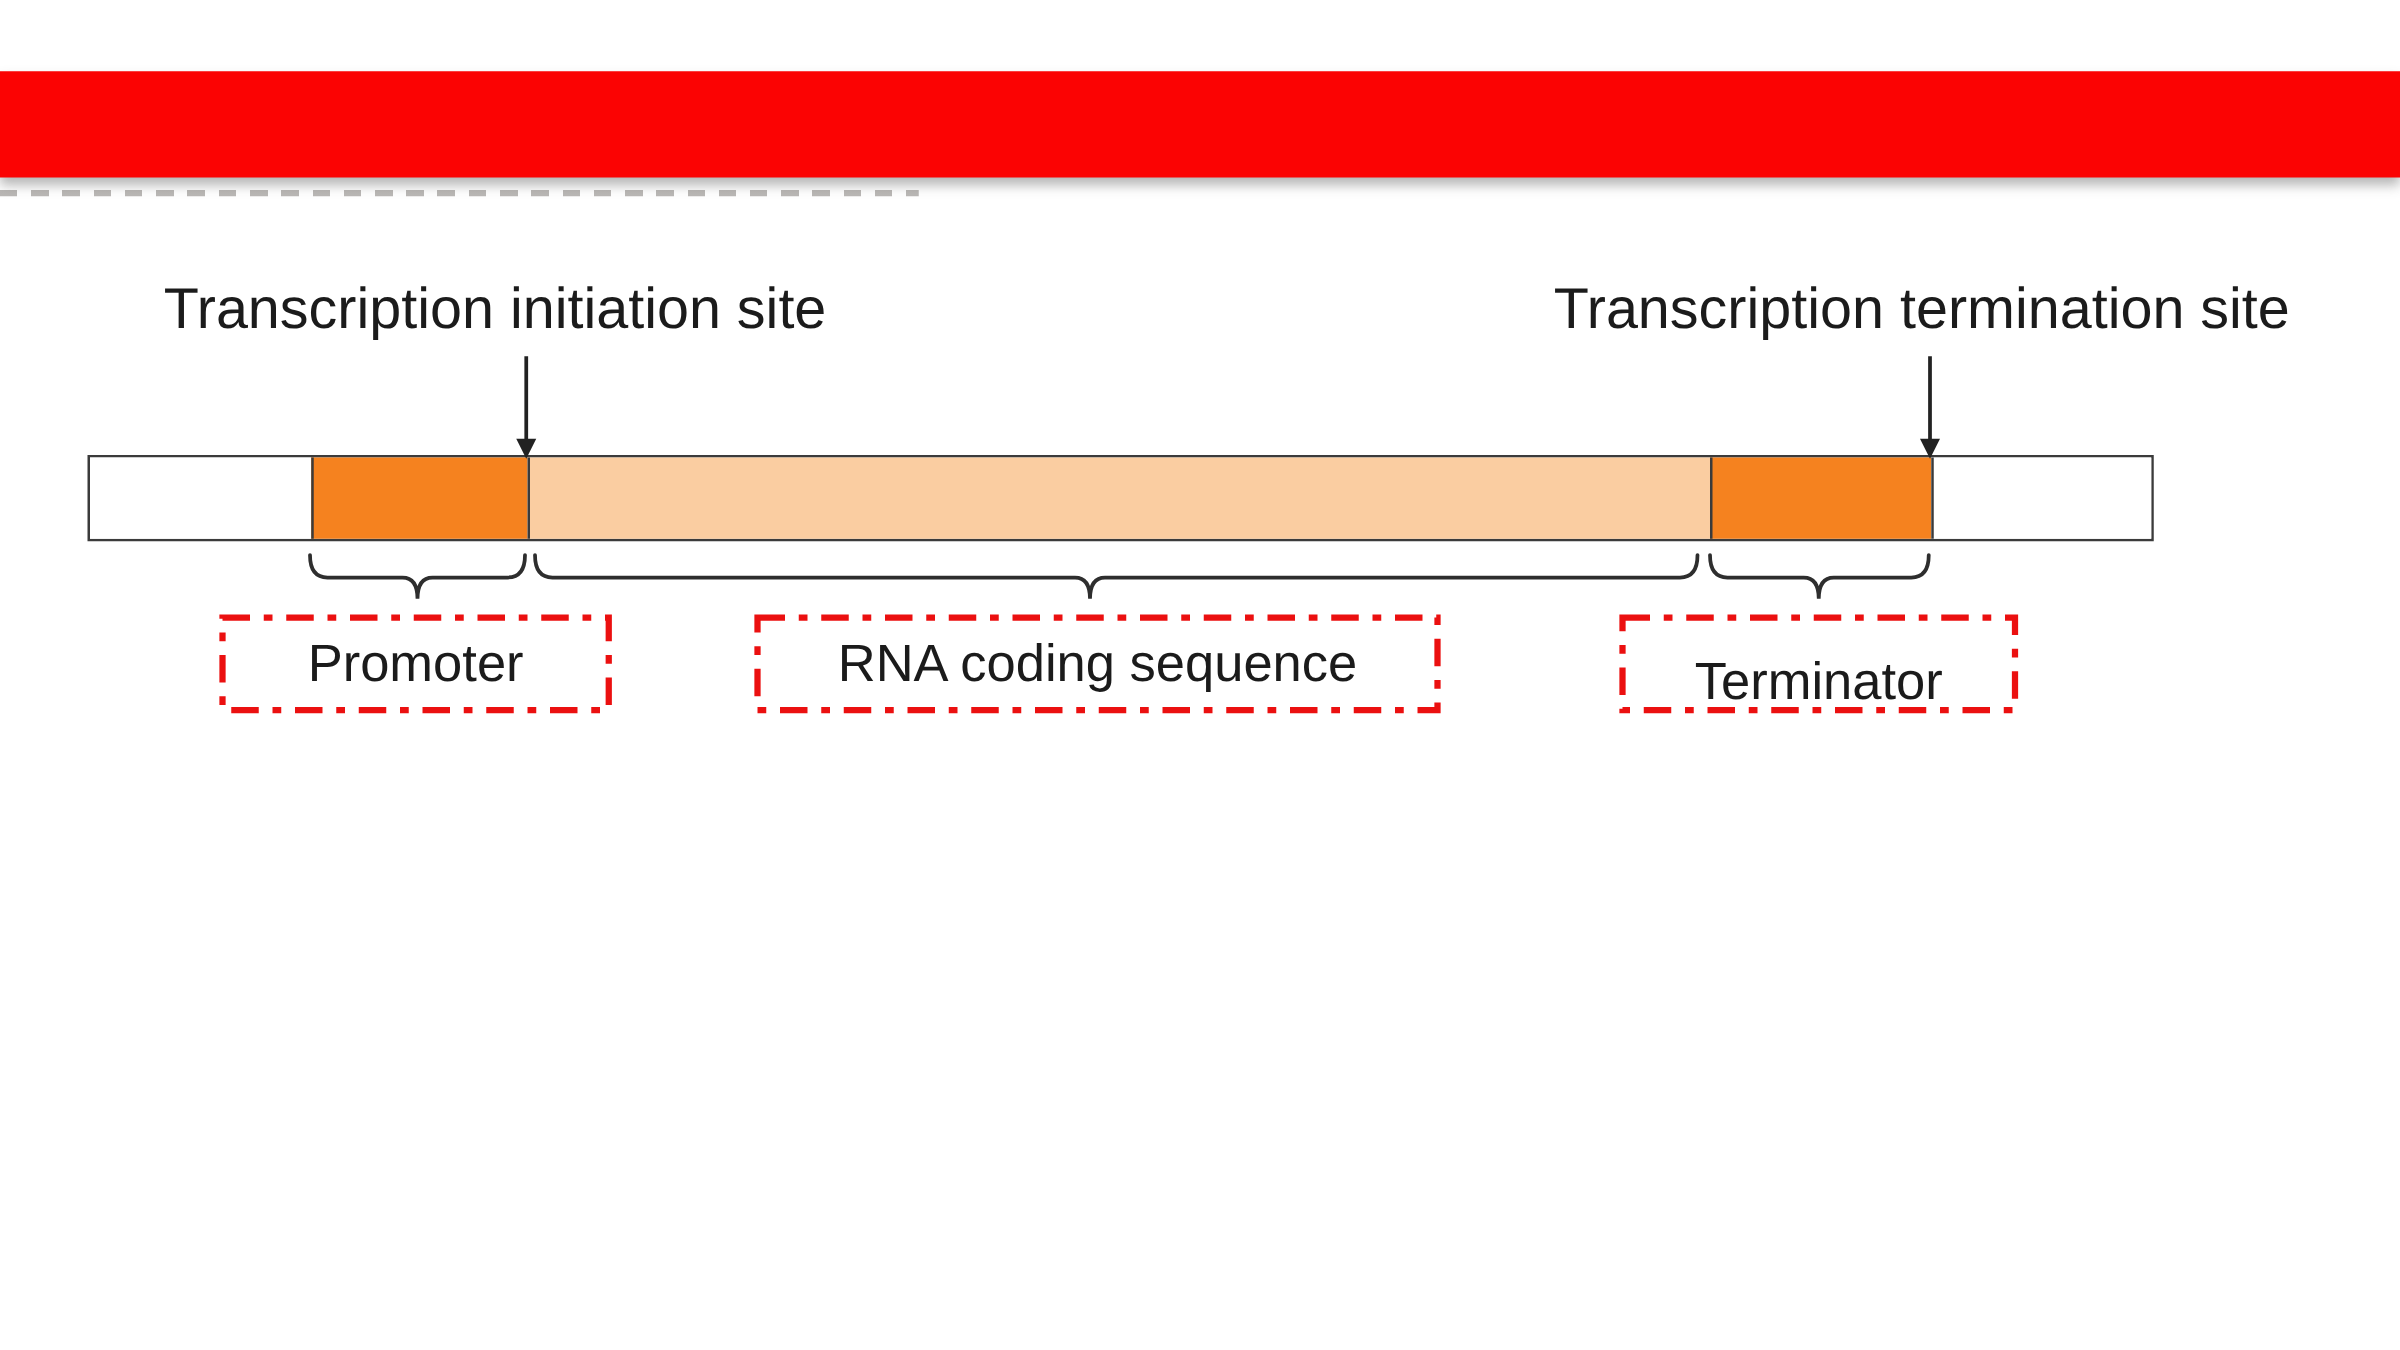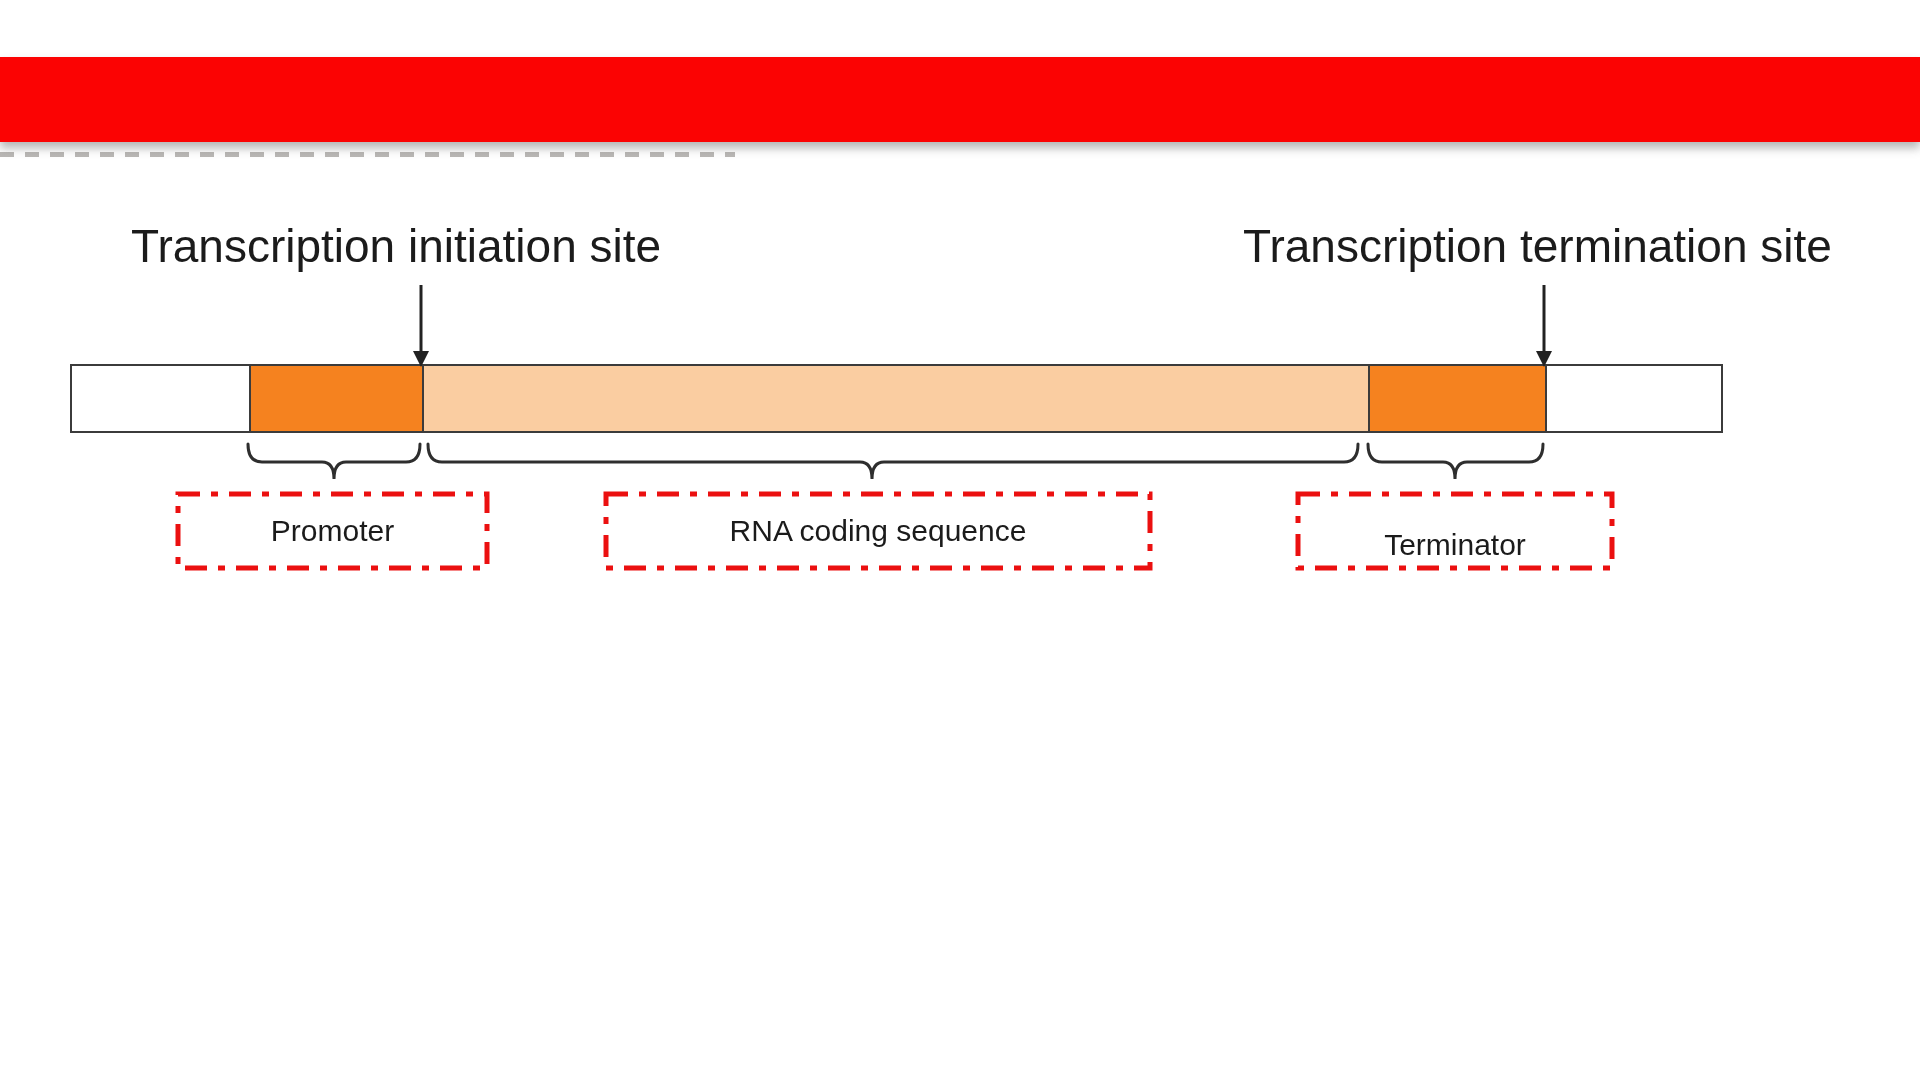--- a/index.html
+++ b/index.html
@@ -41,21 +41,21 @@
   .seg-4{width:177px;}
   .seg-5{width:176px;}
   
   .overlay{
     position:absolute;left:0;top:0;width:1920px;height:1080px;
     pointer-events:none;
   }
   
   .region-label{
     position:absolute;display:flex;align-items:center;justify-content:center;
-    font-size:30px;white-space:nowrap;color:#1b1b1b;
+    font-size:42px;white-space:nowrap;color:#1b1b1b;
   }
   .region-promoter{left:178px;top:494px;width:309px;height:74px;}
   .region-rna{left:606px;top:494px;width:544px;height:74px;}
   .region-terminator{left:1298px;top:508px;width:314px;height:74px;}
 </style>
 </head>
 <body>
 
 <div class="banner" style="background: rgb(251, 3, 3);"></div>
 

